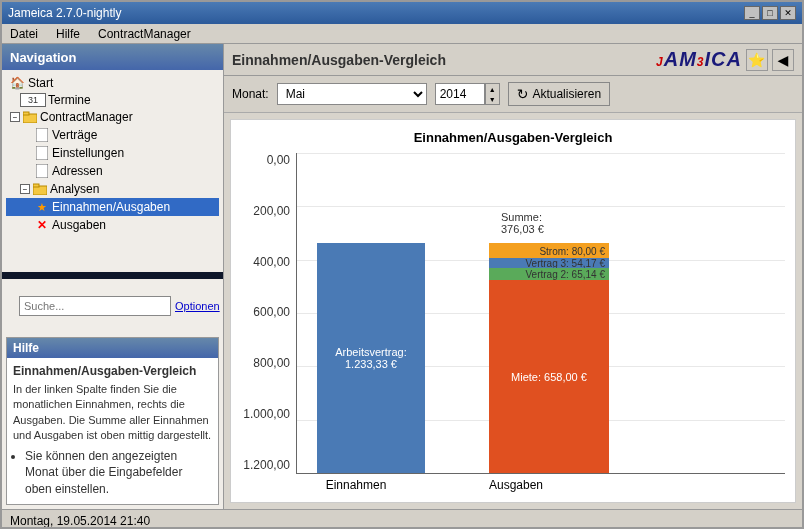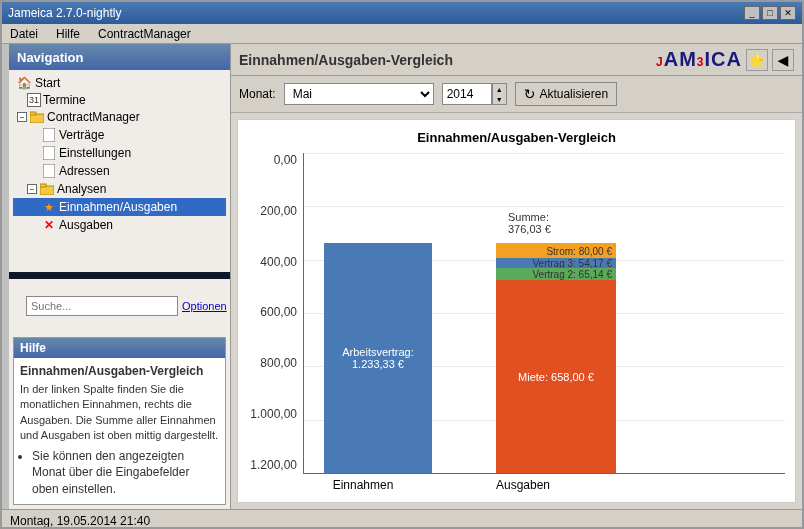--- a/index.html
+++ b/index.html
@@ -44,21 +44,20 @@
     .menu-item {
       cursor: pointer;
       padding: 1px 4px;
       font-size: 12px;
     }
 
     
     .main-layout {
       display: flex;
       height: calc(529px - 22px - 20px - 22px);
-      margin-left: 7px;
     }
 
     
     .sidebar {
       width: 222px;
       min-width: 222px;
       background: #f0ede8;
       border-right: 1px solid #999;
       display: flex;
       flex-direction: column;
@@ -398,21 +397,21 @@
     <div class="tree-area">
 
       <div class="tree-item">
         <span style="display:inline-block;width:4px"></span>
         <span class="tree-icon">🏠</span>
         <span>Start</span>
       </div>
 
       <div class="tree-item">
         <span style="display:inline-block;width:14px"></span>
-        <span class="tree-icon" style="font-size:9px;border:1px solid #666;background:white;color:#333;width:14px;height:14px;">31</span>
+        <span class="tree-icon" style="font-size:9px;border:1px solid #666;background:white;color:#333;width:26px;height:14px;">31</span>
         <span>Termine</span>
       </div>
 
       <div class="tree-item">
         <span style="display:inline-block;width:4px"></span>
         <span class="expand-btn">−</span>
         <span class="tree-icon">
           <svg width="14" height="12" viewBox="0 0 14 12">
               <rect x="0" y="3" width="14" height="9" fill="#f4c842" stroke="#b88a00" stroke-width="1"></rect>
               <rect x="0" y="1" width="6" height="3" fill="#f4c842" stroke="#b88a00" stroke-width="1"></rect>
@@ -494,21 +493,21 @@
       </div>
     </div>
   </div>
 
   <div class="content-area">
 
     <div class="content-toolbar">
       <span class="content-title">Einnahmen/Ausgaben-Vergleich</span>
       <div class="toolbar-right">
 
-        <span style="font-size:20px;font-weight:bold;color:#1a1a7a;letter-spacing:1px;">
+        <span style="font-size:20px;font-weight:bold;font-style:italic;color:#1a1a7a;letter-spacing:1px;">
           <span style="color:#cc0000;">J</span>AM<span style="color:#cc0000;">3</span>ICA
         </span>
         <div class="toolbar-icon-btn">⭐</div>
         <div class="toolbar-icon-btn">◀</div>
       </div>
     </div>
 
     <div class="filter-bar">
       <span class="filter-label">Monat:</span>
       <select class="filter-select">

